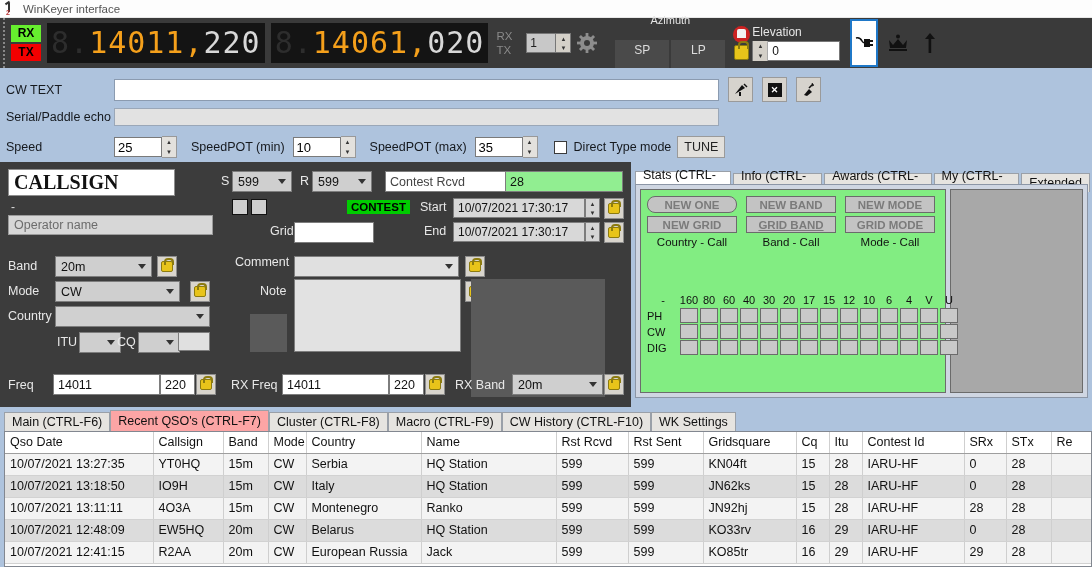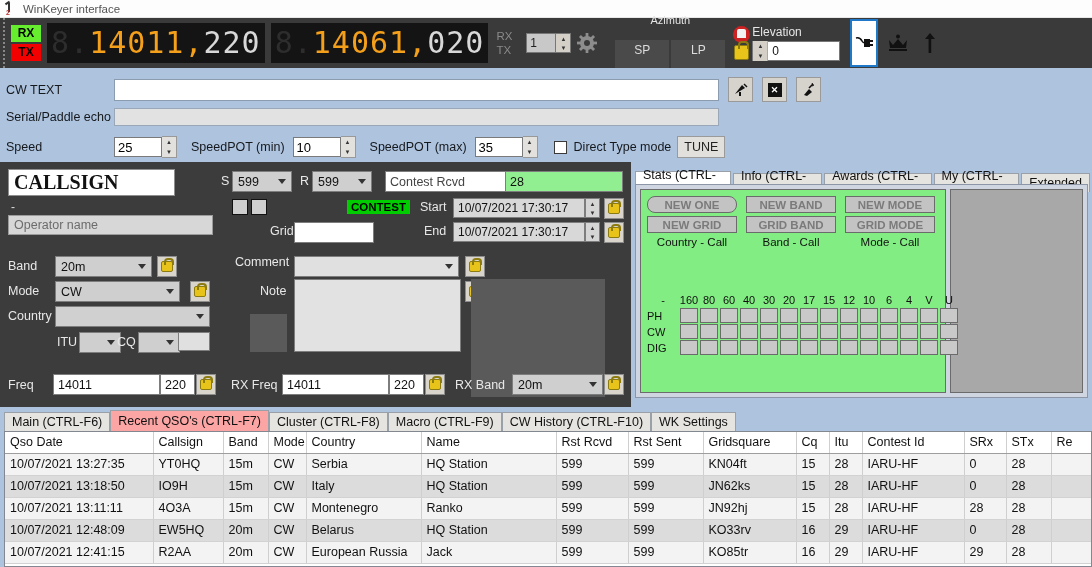--- a/index.html
+++ b/index.html
@@ -476,21 +476,21 @@
       </div>
     <div class="statsbox">
       <div class="greenarea">
         <div style="position:absolute;left:6px;top:6px;display:flex;gap:9px;" id="stbtn1">
             <div class="stbtn" style="width: 90px; border-radius: 8px;">NEW ONE</div>
             <div class="stbtn" style="width: 90px;">NEW BAND</div>
             <div class="stbtn" style="width: 90px;">NEW MODE</div>
           </div>
         <div style="position:absolute;left:6px;top:26px;display:flex;gap:9px;" id="stbtn2">
             <div class="stbtn" style="width: 90px;">NEW GRID</div>
-            <div class="stbtn" style="width: 90px;">GRID BAND</div>
+            <div class="stbtn" style="width: 90px; text-decoration: underline;">GRID BAND</div>
             <div class="stbtn" style="width: 90px;">GRID MODE</div>
           </div>
         <div style="position:absolute;left:6px;top:46px;display:flex;gap:9px;" id="stcap">
             <div class="stlbl" style="width: 90px;">Country - Call</div>
             <div class="stlbl" style="width: 90px;">Band - Call</div>
             <div class="stlbl" style="width: 90px;">Mode - Call</div>
           </div>
         <div style="position:absolute;left:6px;top:104px;" id="bandgrid">
             <div style="display: flex; align-items: center; margin-bottom: 2px;">
               <span class="bandhdr" style="width: 32px; text-align: center;">-</span>

